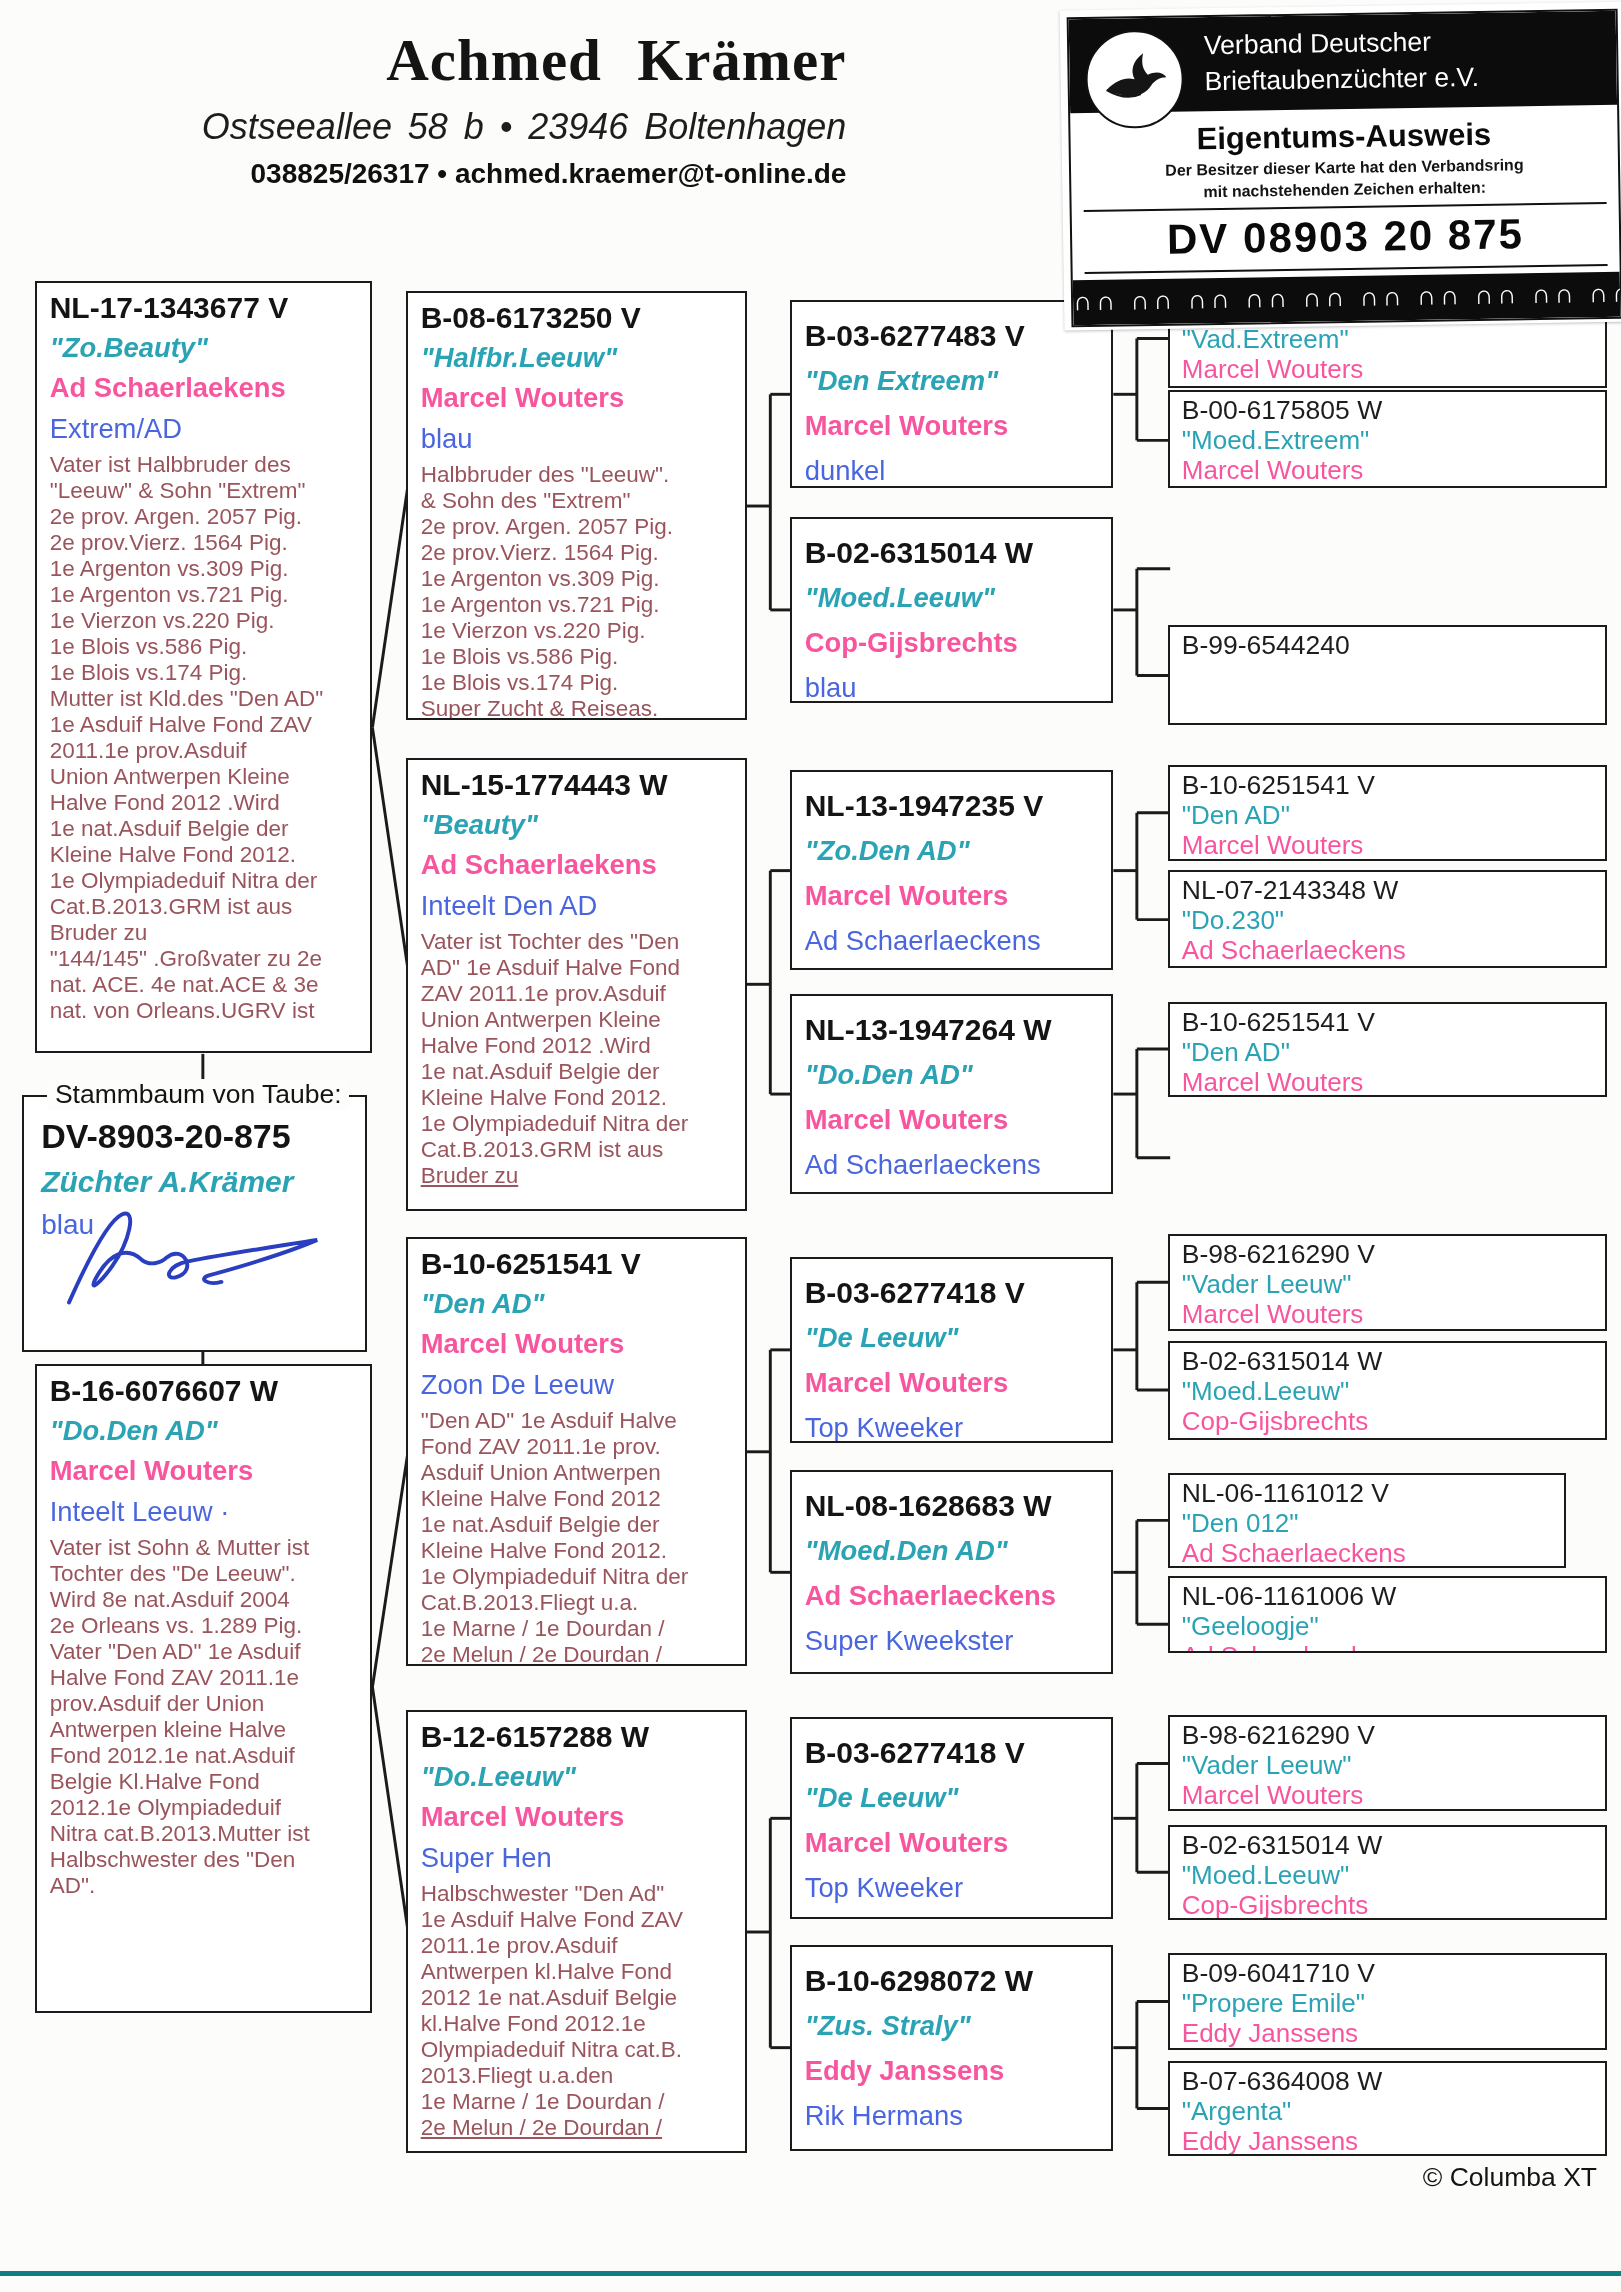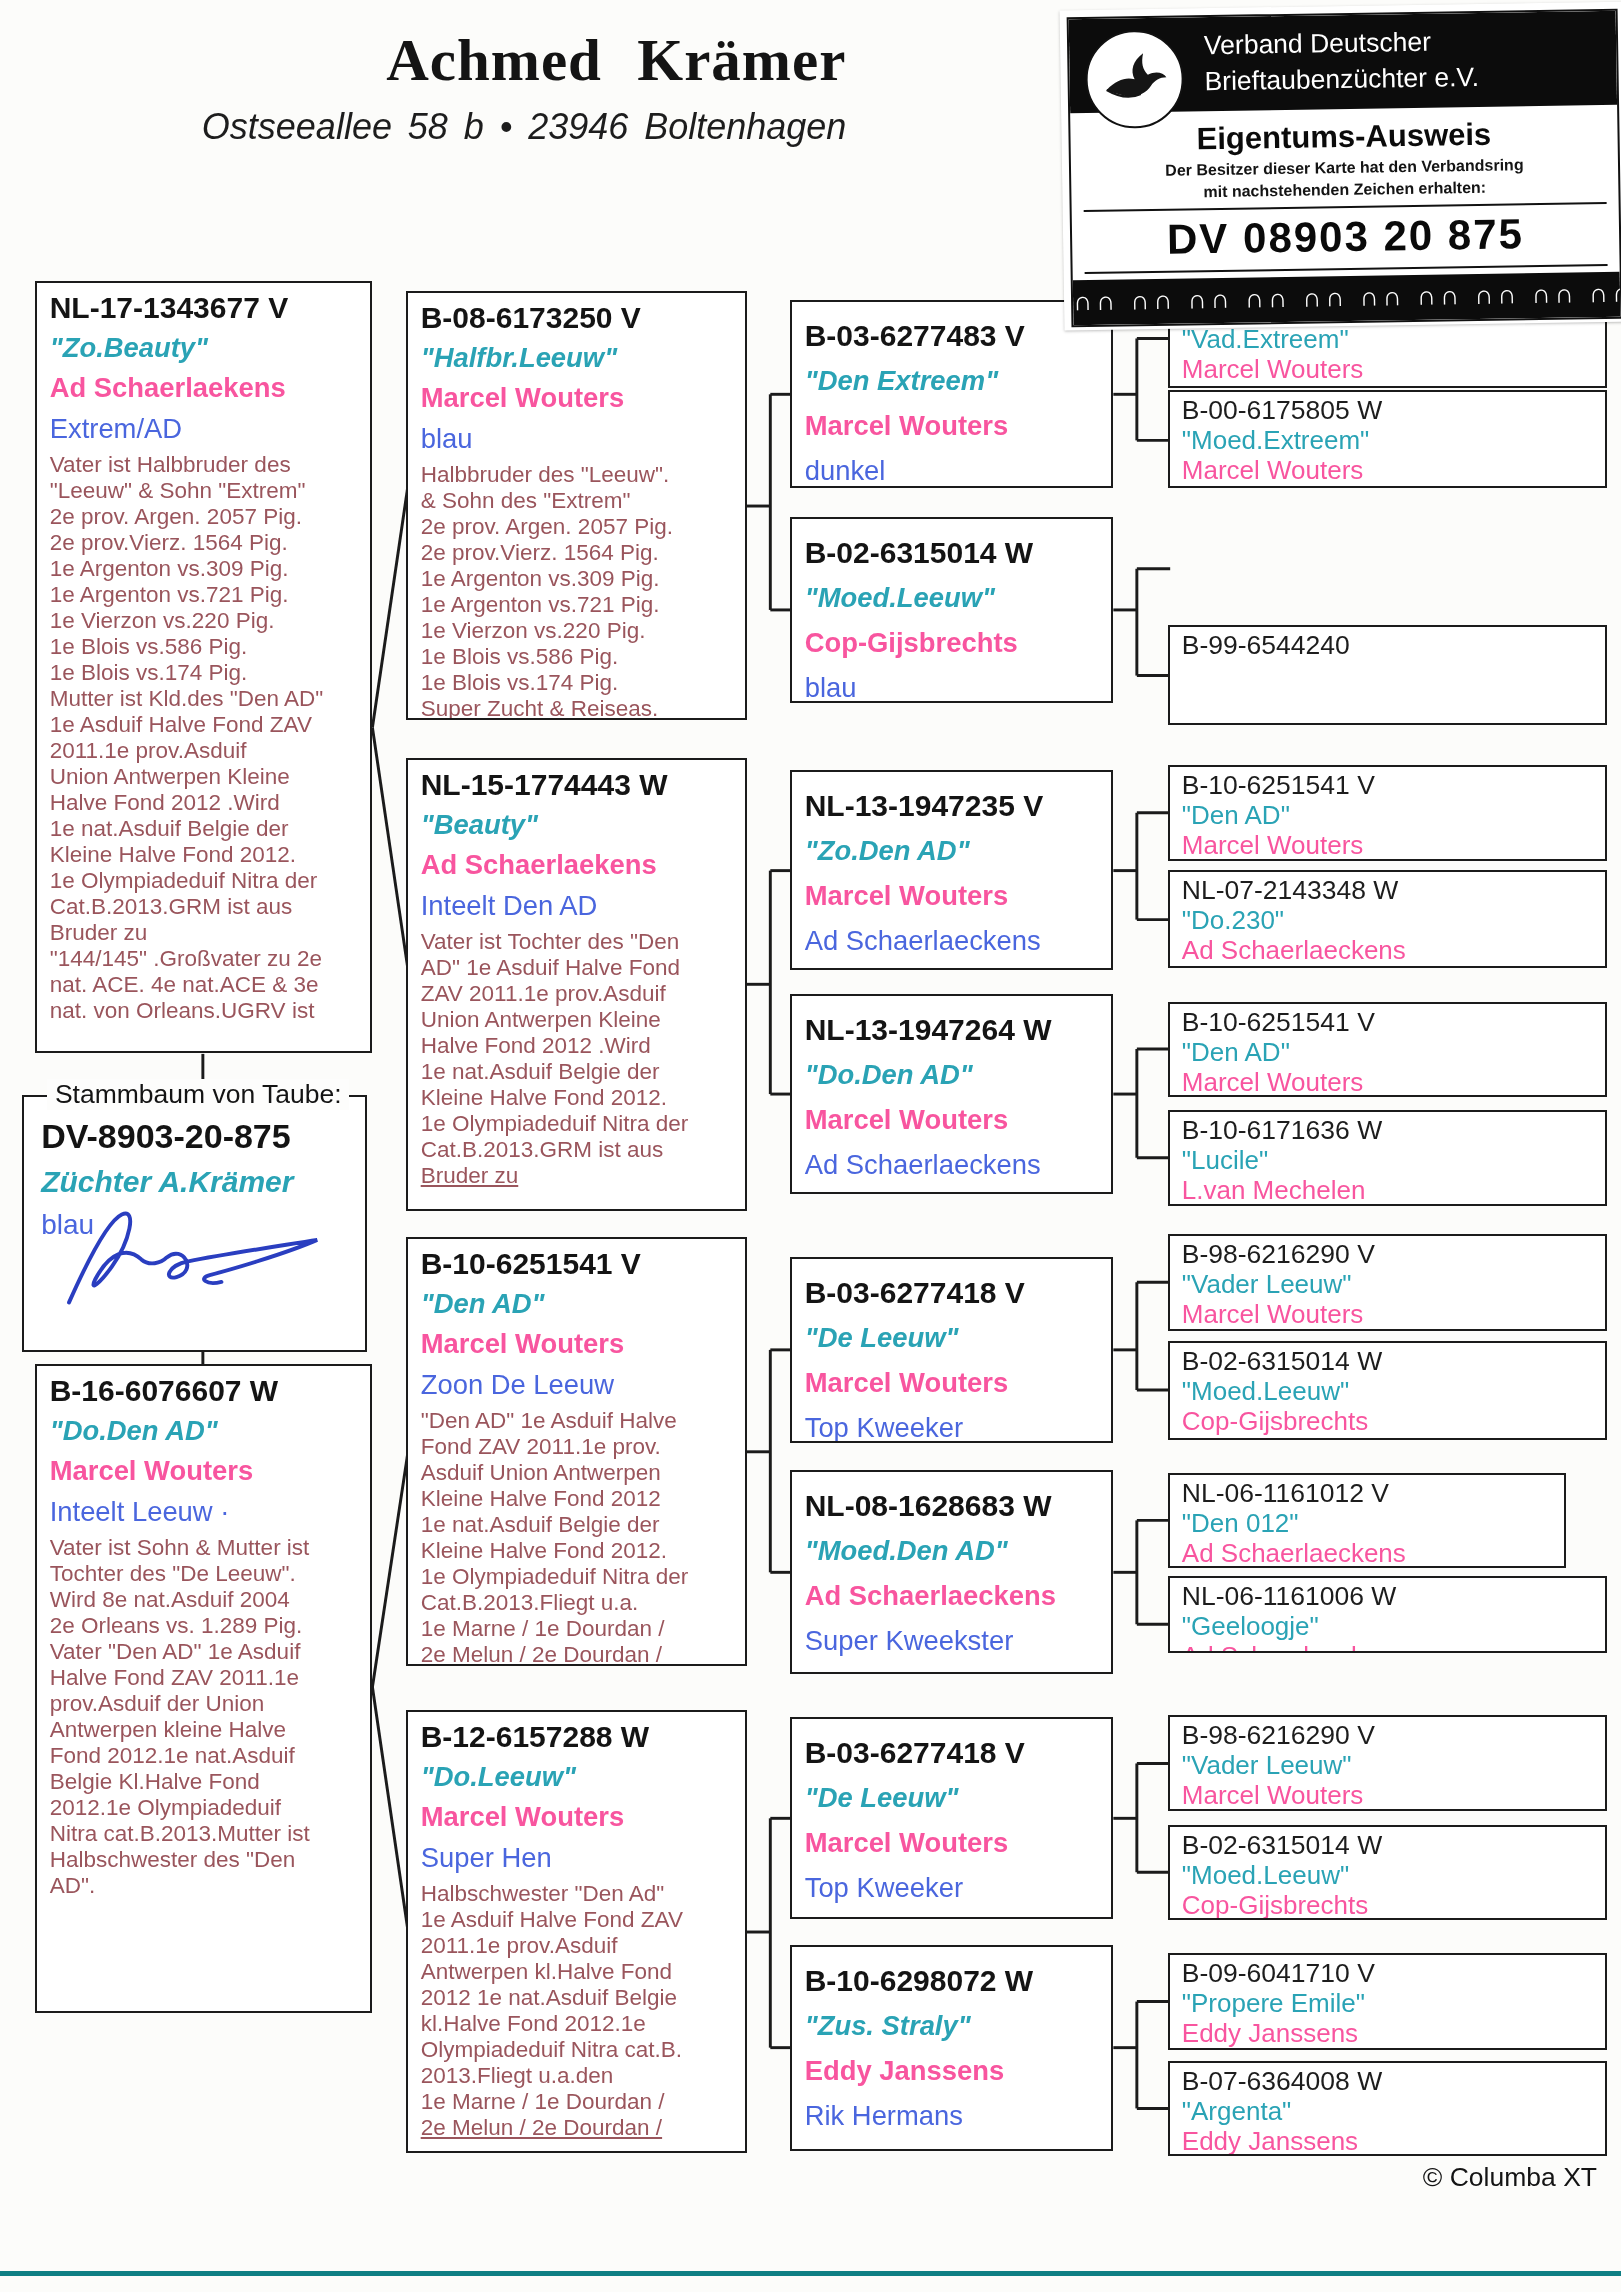--- a/index.html
+++ b/index.html
@@ -122,20 +122,21 @@
       <line x1="1136" y1="2089" x2="1160" y2="2089"></line>
       <line x1="1160" y1="2042" x2="1160" y2="2151"></line>
       <line x1="1160" y1="2042" x2="1194" y2="2042"></line>
       <line x1="1160" y1="2151" x2="1194" y2="2151"></line>
     </g>
   </svg>
 
   <div class="header">
     <div class="header-name">Achmed  Krämer</div>
     <div class="header-address">Ostseeallee 58 b •  23946  Boltenhagen</div>
+    <div class="header-contact">038825/26317 • achmed.kraemer@t-online.de</div>
   </div>
 
   <div class="stamp">
     <div class="stamp-inner">
       <div class="stamp-logo">
         <svg width="74" height="74" viewBox="0 0 100 100">
           <path d="M12 64 C26 50 38 47 50 50 C44 38 48 25 62 15 C59 28 61 37 68 44 C78 39 89 41 93 48 C84 48 77 52 72 59 C64 71 48 76 36 72 C26 69 18 68 12 64 Z" fill="#151515"></path>
           <path d="M12 64 C22 70 40 78 58 70" stroke="#151515" stroke-width="3" fill="none"></path>
         </svg>
       </div>
@@ -353,25 +354,20 @@
   <div class="sbox" style="left:1168px;top:870px;width:439px;height:98px">
     <div class="sring">NL-07-2143348 W</div>
     <div class="sname">"Do.230"</div>
     <div class="sbreeder">Ad Schaerlaeckens</div>
   </div>
   <div class="sbox" style="left:1168px;top:1002px;width:439px;height:95px">
     <div class="sring">B-10-6251541 V</div>
     <div class="sname">"Den AD"</div>
     <div class="sbreeder">Marcel Wouters</div>
   </div>
-  <div class="sbox" style="left:1168px;top:1110px;width:439px;height:96px">
-    <div class="sring">B-10-6171636 W</div>
-    <div class="sname">"Lucile"</div>
-    <div class="sbreeder">L.van Mechelen</div>
-  </div>
   <div class="sbox" style="left:1168px;top:1234px;width:439px;height:97px">
     <div class="sring">B-98-6216290 V</div>
     <div class="sname">"Vader Leeuw"</div>
     <div class="sbreeder">Marcel Wouters</div>
   </div>
   <div class="sbox" style="left:1168px;top:1341px;width:439px;height:99px">
     <div class="sring">B-02-6315014 W</div>
     <div class="sname">"Moed.Leeuw"</div>
     <div class="sbreeder">Cop-Gijsbrechts</div>
   </div>

